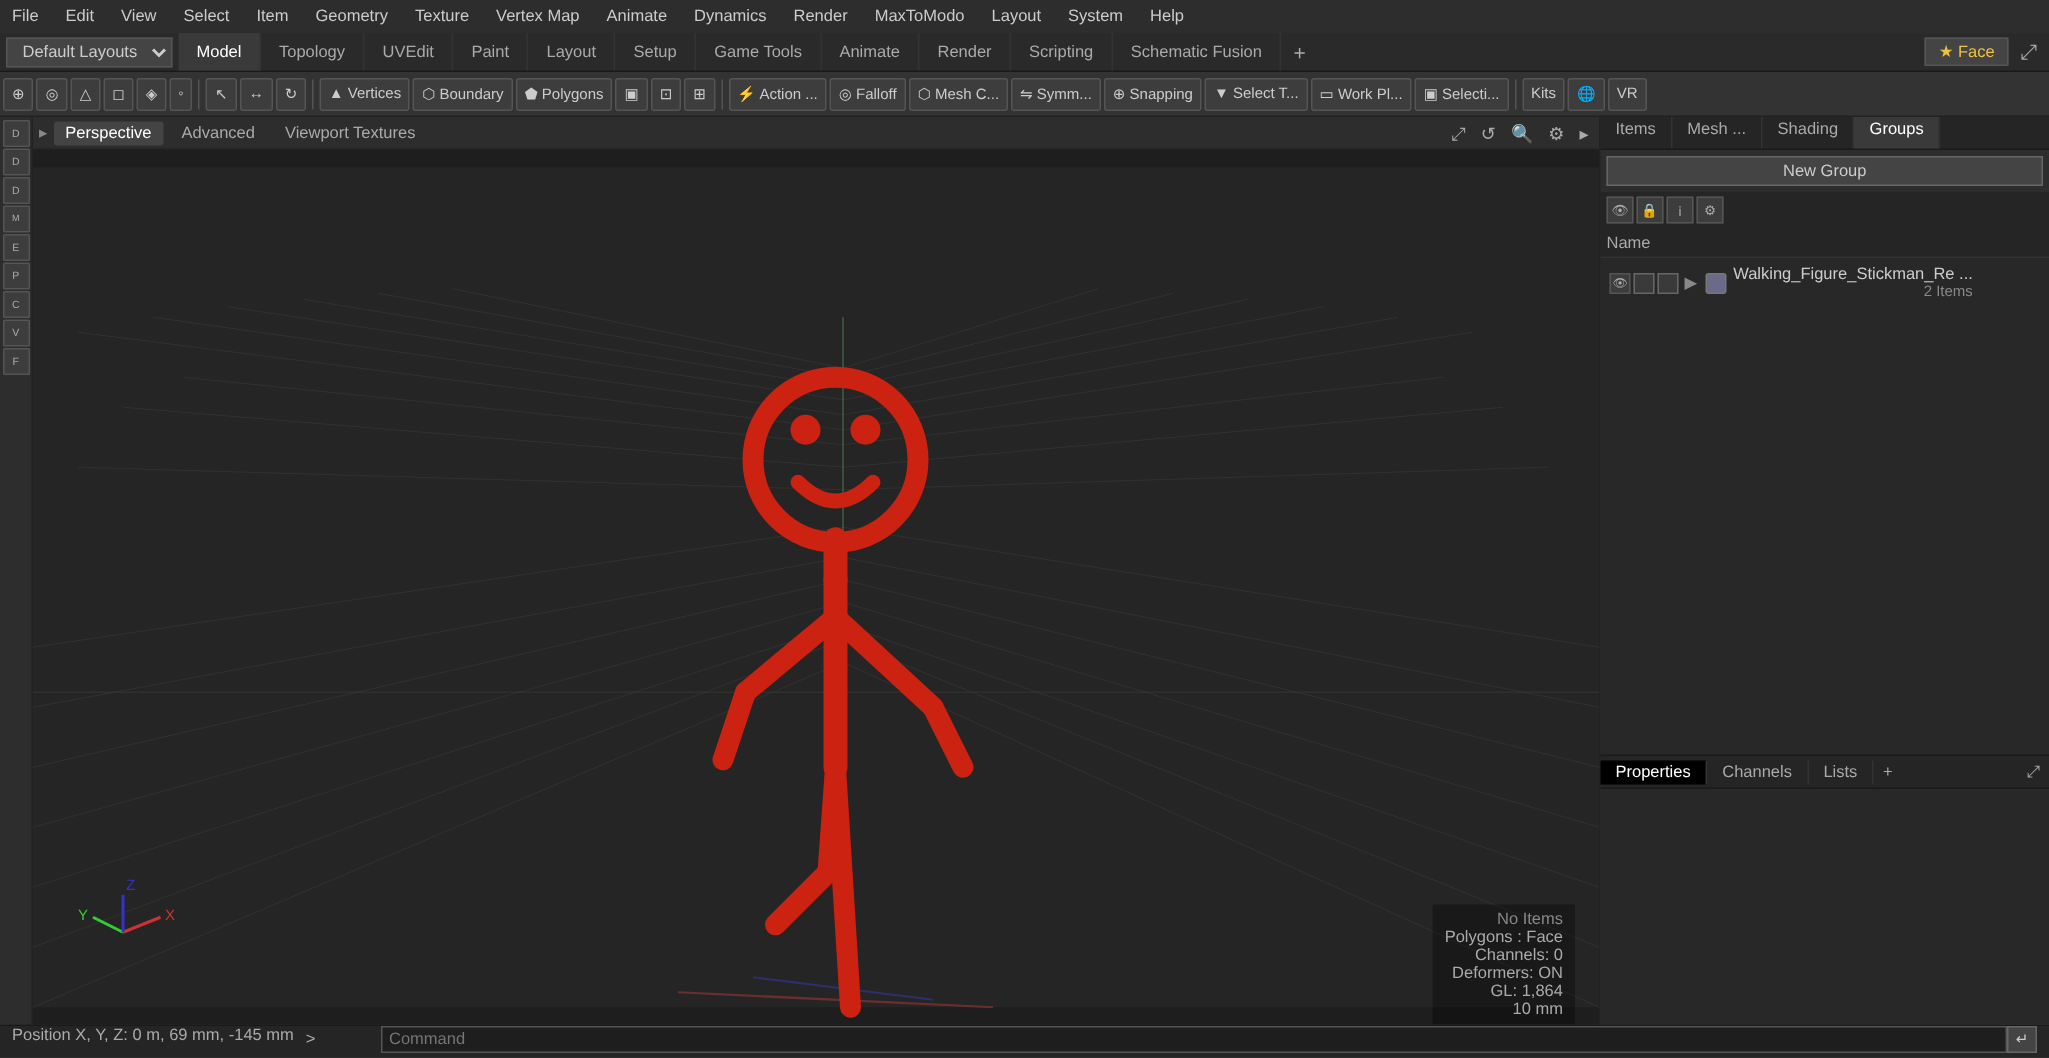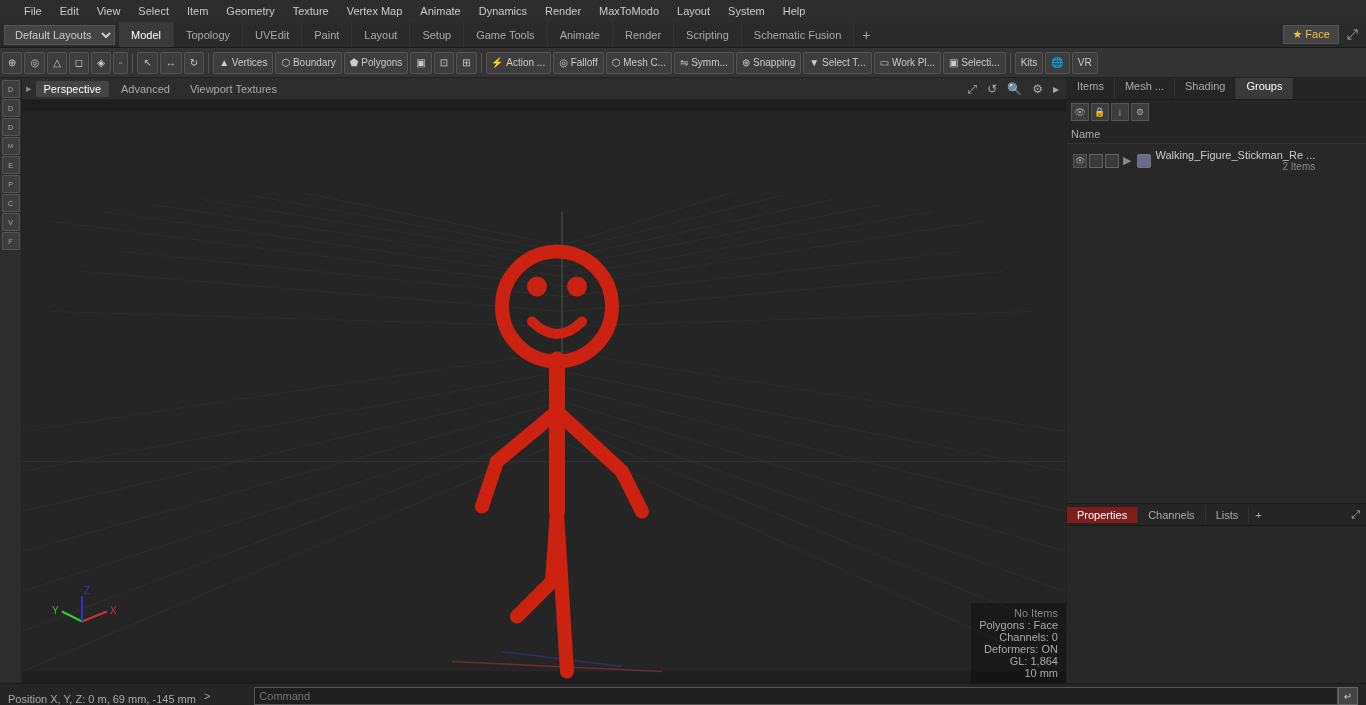--- a/index.html
+++ b/index.html
@@ -1,19 +1,19 @@
 <!DOCTYPE html>
 <html><head>
   <meta charset="utf-8">
   <style>
     * { margin: 0; padding: 0; box-sizing: border-box; }
     body { width: 1366px; height: 705px; overflow: hidden; background: #3a3a3a; font-family: Arial, sans-serif; font-size: 11px; color: #ccc; }
 
     
-    #menu-bar { display: flex; align-items: center; height: 22px; background: #2d2d2d; padding: 0 16px; gap: 2px; }
+    #menu-bar { display: flex; align-items: center; height: 22px; background: #2d2d2d; padding: 0 0; gap: 2px; }
     .menu-item { padding: 2px 8px; cursor: pointer; color: #ccc; font-size: 11px; }
 
     
     #layout-bar { display: flex; align-items: center; height: 26px; background: #2a2a2a; border-bottom: 1px solid #1a1a1a; }
     #layout-dropdown { background: #444; color: #ccc; border: 1px solid #555; padding: 2px 6px; font-size: 11px; margin: 0 4px; cursor: pointer; }
     .layout-tab { padding: 3px 12px; font-size: 11px; color: #aaa; cursor: pointer; border-right: 1px solid #333; height: 100%; display: flex; align-items: center; }
     .layout-tab.active { background: #3a3a3a; color: #fff; }
     #layout-tab-plus { padding: 3px 8px; color: #aaa; cursor: pointer; font-size: 14px; }
     #star-only { margin-left: auto; padding: 2px 8px; background: #444; color: #f0c040; font-size: 11px; border: 1px solid #555; cursor: pointer; }
     #layout-expand { padding: 2px 8px; color: #aaa; cursor: pointer; font-size: 14px; }
@@ -35,21 +35,21 @@
     #viewport-header { display: flex; align-items: center; height: 22px; background: #2d2d2d; border-bottom: 1px solid #222; padding: 0 4px; gap: 4px; }
     .viewport-tab { padding: 2px 8px; font-size: 11px; color: #aaa; cursor: pointer; }
     .viewport-tab.active { color: #fff; background: #444; border-radius: 2px; }
     #viewport-controls { margin-left: auto; display: flex; gap: 4px; align-items: center; }
     .vp-ctrl-btn { color: #aaa; cursor: pointer; font-size: 12px; padding: 1px 3px; }
 
     #viewport { flex: 1; background: #1e1e1e; position: relative; overflow: hidden; }
     #viewport canvas, #viewport svg { position: absolute; top: 0; left: 0; width: 100%; height: 100%; }
 
     
-    #viewport-status { position: absolute; bottom: 0; right: 0; padding: 4px 8px; text-align: right; font-size: 11px; color: #aaa; background: rgba(0,0,0,0.3); }
+    #viewport-status { position: absolute; bottom: 0; right: 16px; padding: 4px 8px; text-align: right; font-size: 11px; color: #aaa; background: rgba(0,0,0,0.3); }
 
     
     #right-panel { width: 300px; background: #2d2d2d; border-left: 1px solid #222; display: flex; flex-direction: column; }
     #right-tabs { display: flex; height: 22px; background: #252525; border-bottom: 1px solid #1a1a1a; }
     .right-tab { padding: 2px 10px; font-size: 11px; color: #aaa; cursor: pointer; border-right: 1px solid #333; }
     .right-tab.active { background: #3a3a3a; color: #fff; }
 
     #groups-panel { flex: 1; display: flex; flex-direction: column; }
     #new-group-btn { margin: 4px; padding: 3px 8px; background: #444; border: 1px solid #666; color: #ccc; font-size: 11px; cursor: pointer; text-align: center; }
     #groups-toolbar { display: flex; align-items: center; height: 24px; background: #252525; padding: 0 4px; gap: 2px; }
@@ -60,27 +60,27 @@
     .group-item-icon { width: 14px; height: 14px; background: #555; border: 1px solid #777; border-radius: 2px; }
     .g-checkbox { width: 14px; height: 14px; background: #3a3a3a; border: 1px solid #666; }
     .group-name { color: #ccc; font-size: 11px; }
     .group-count { color: #888; font-size: 10px; margin-left: 4px; }
     .group-expand { color: #888; margin-right: 2px; }
 
     
     #lower-right { height: 180px; background: #2d2d2d; border-top: 1px solid #1a1a1a; display: flex; flex-direction: column; }
     #lower-right-tabs { display: flex; height: 22px; background: #252525; border-bottom: 1px solid #1a1a1a; align-items: center; }
     .lr-tab { padding: 2px 10px; font-size: 11px; color: #aaa; cursor: pointer; border-right: 1px solid #333; }
-    .lr-tab.active { background: #7f1d1d; color: #fff; }
+    .lr-tab.active { background: #000000; color: #fff; }
     #lr-tab-plus { padding: 2px 6px; color: #aaa; cursor: pointer; }
     #lr-expand { margin-left: auto; padding: 2px 6px; color: #aaa; cursor: pointer; }
     #lower-right-content { flex: 1; background: #282828; }
 
     
-    #status-bar { height: 22px; background: #252525; border-top: 1px solid #1a1a1a; display: flex; align-items: flex-end; padding: 0 8px; gap: 4px; }
+    #status-bar { height: 22px; background: #252525; border-top: 1px solid #1a1a1a; display: flex; align-items: flex-start; padding: 0 8px; gap: 4px; }
     #status-text { font-size: 11px; color: #aaa; }
     #command-bar { flex: 1; display: flex; align-items: center; margin-left: 4px; }
     #command-prefix { color: #aaa; font-size: 11px; margin-right: 4px; }
     #command-input { flex: 1; background: #1e1e1e; border: 1px solid #555; color: #ccc; font-size: 11px; padding: 1px 4px; height: 18px; margin-left: 40px; }
     #command-enter { width: 20px; height: 18px; background: #444; border: 1px solid #666; color: #ccc; font-size: 10px; cursor: pointer; }
 
     
     #stickman-svg { position: absolute; top: 0; left: 0; width: 100%; height: 100%; pointer-events: none; }
   </style>
 </head>
@@ -287,20 +287,21 @@
   <div id="right-panel">
 
     <div id="right-tabs">
       <div class="right-tab">Items</div>
       <div class="right-tab">Mesh ...</div>
       <div class="right-tab">Shading</div>
       <div class="right-tab active">Groups</div>
     </div>
 
     <div id="groups-panel">
+      <div id="new-group-btn">New Group</div>
 
       <div id="groups-toolbar">
         <div class="groups-tb-btn">👁</div>
         <div class="groups-tb-btn">🔒</div>
         <div class="groups-tb-btn">ℹ</div>
         <div class="groups-tb-btn">⚙</div>
       </div>
 
       <div id="groups-col-header">
         <span style="">Name</span>

